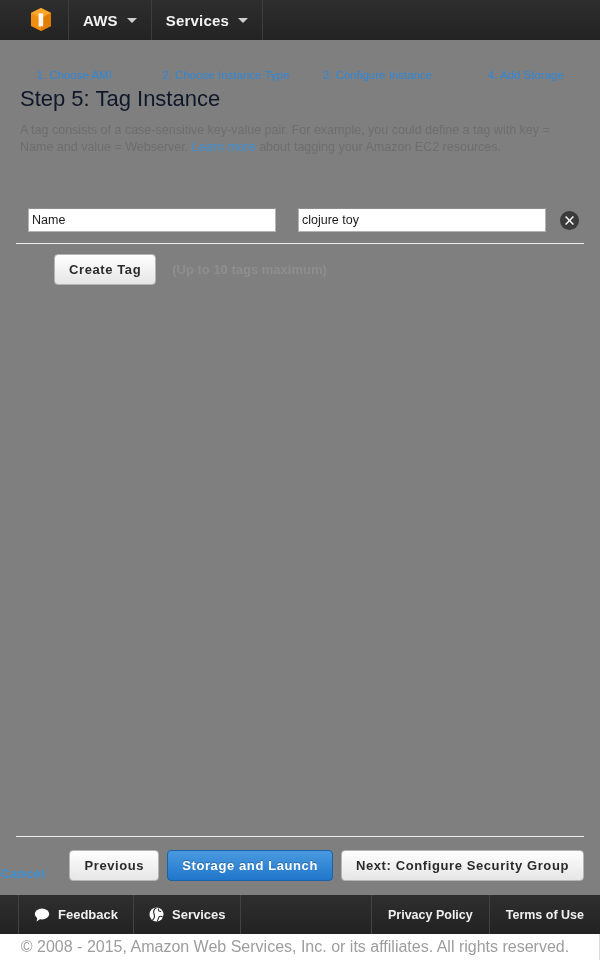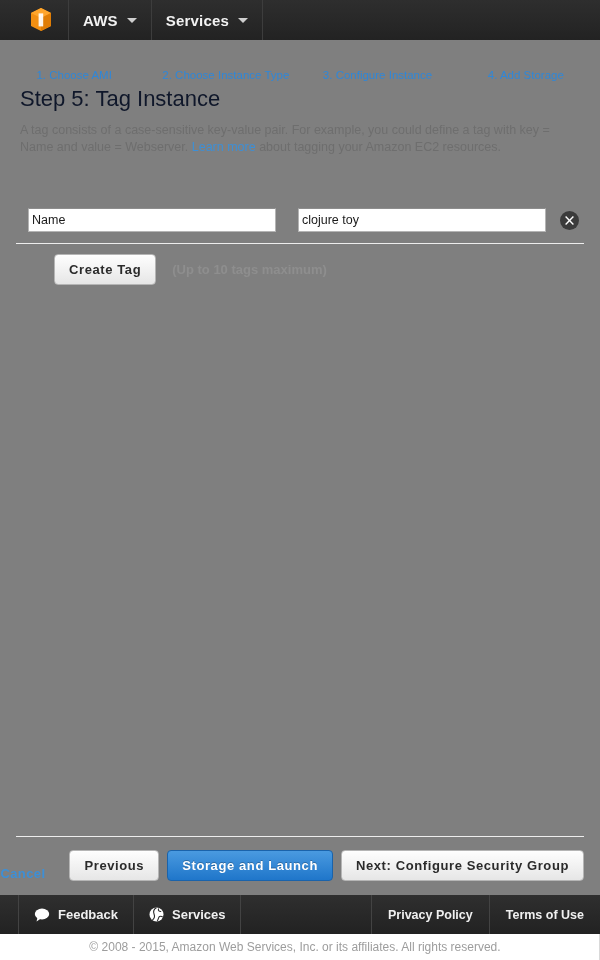--- a/index.html
+++ b/index.html
@@ -303,21 +303,21 @@
   }
   .bb-icon { display: block; }
 
   .copyright {
     position: absolute;
     left: 0; top: 934px;
     width: 600px;
     height: 26px;
     background: #ffffff;
     color: #9d9d9d;
-    font-size: 12px;
+    font-size: 16px;
     display: flex;
     align-items: center;
     justify-content: center;
     box-sizing: border-box;
   }
   .copyright .cr-inner { padding-right: 10px; }
   .right-edge {
     position: absolute;
     right: 0; top: 934px;
     width: 1px; height: 26px;

